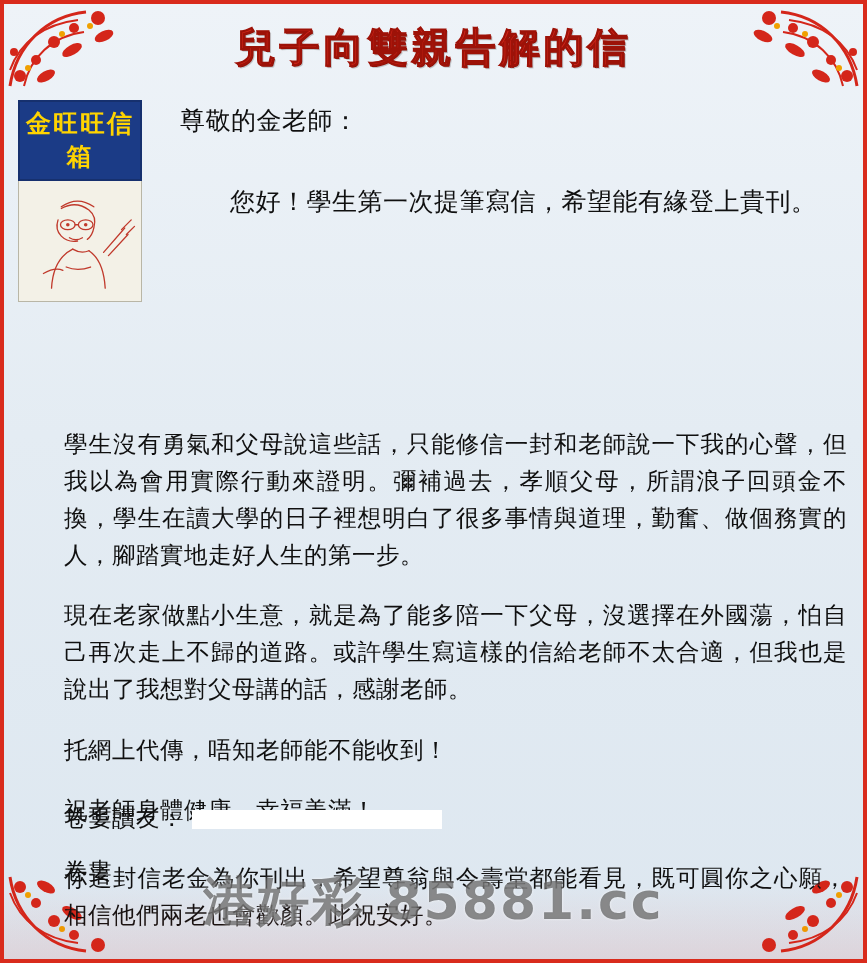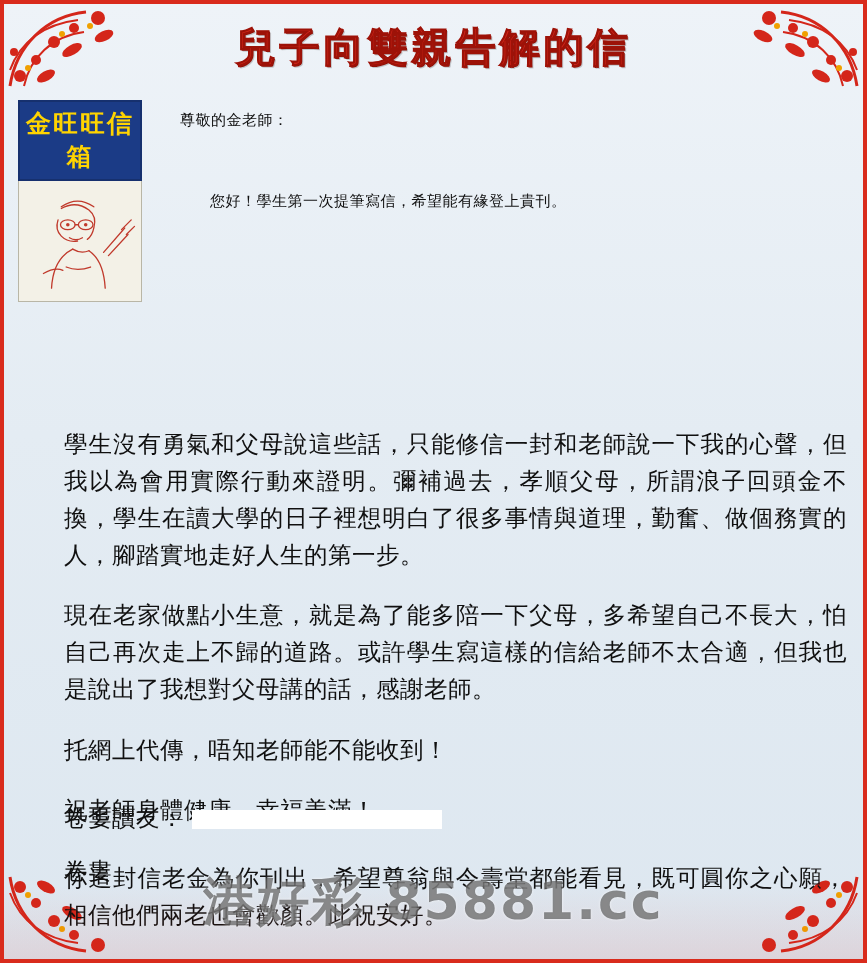--- a/index.html
+++ b/index.html
@@ -62,21 +62,21 @@
     border-top:none;
     position:relative;
     overflow:hidden;
   }
   .masthead .portrait svg{position:absolute;inset:0;width:100%;height:100%;}
 
   
   .letter{
     position:absolute;
     left:176px;top:98px;right:16px;
-    font-size:15px;
+    font-size:25px;
     line-height:37px;
     color:#101010;
     text-align:justify;
     text-justify:inter-character;
     letter-spacing:0.5px;
   }
   .letter p{margin:0;}
   .letter p.ind{text-indent:2em;margin-top:44px;}
   .fullwidth{
     position:absolute;left:16px;right:16px;
@@ -241,21 +241,21 @@
     </div>
   </div>
 
   <div class="letter">
     <p>尊敬的金老師：</p>
     <p class="ind">您好！學生第一次提筆寫信，希望能有緣登上貴刊。</p>
   </div>
 
   <div class="fullwidth" style="top:398px;">
     <p class="ind">學生沒有勇氣和父母說這些話，只能修信一封和老師說一下我的心聲，但我以為會用實際行動來證明。彌補過去，孝順父母，所謂浪子回頭金不換，學生在讀大學的日子裡想明白了很多事情與道理，勤奮、做個務實的人，腳踏實地走好人生的第一步。</p>
-    <p class="ind">現在老家做點小生意，就是為了能多陪一下父母，多希望自己不長大，怕自己再次走上不歸的道路。或許學生寫這樣的信給老師不太合適，但我也是說出了我想對父母講的話，感謝老師。</p>
+    <p class="ind">現在老家做點小生意，就是為了能多陪一下父母，沒選擇在外國蕩，怕自己再次走上不歸的道路。或許學生寫這樣的信給老師不太合適，但我也是說出了我想對父母講的話，感謝老師。</p>
     <p class="ind">托網上代傳，唔知老師能不能收到！</p>
     <p class="ind">祝老師身體健康，幸福美滿！</p>
     <p class="sign">卷婁</p>
   </div>
 
   <div class="fullwidth" style="top:772px;">
     <p><span>卷婁讀友：</span><span class="redacted"></span></p>
     <p class="ind">你這封信老金為你刊出，希望尊翁與令壽堂都能看見，既可圓你之心願，相信他們兩老也會歡顏。此祝安好。</p>
     <p class="sign">金旺旺覆</p>
 

